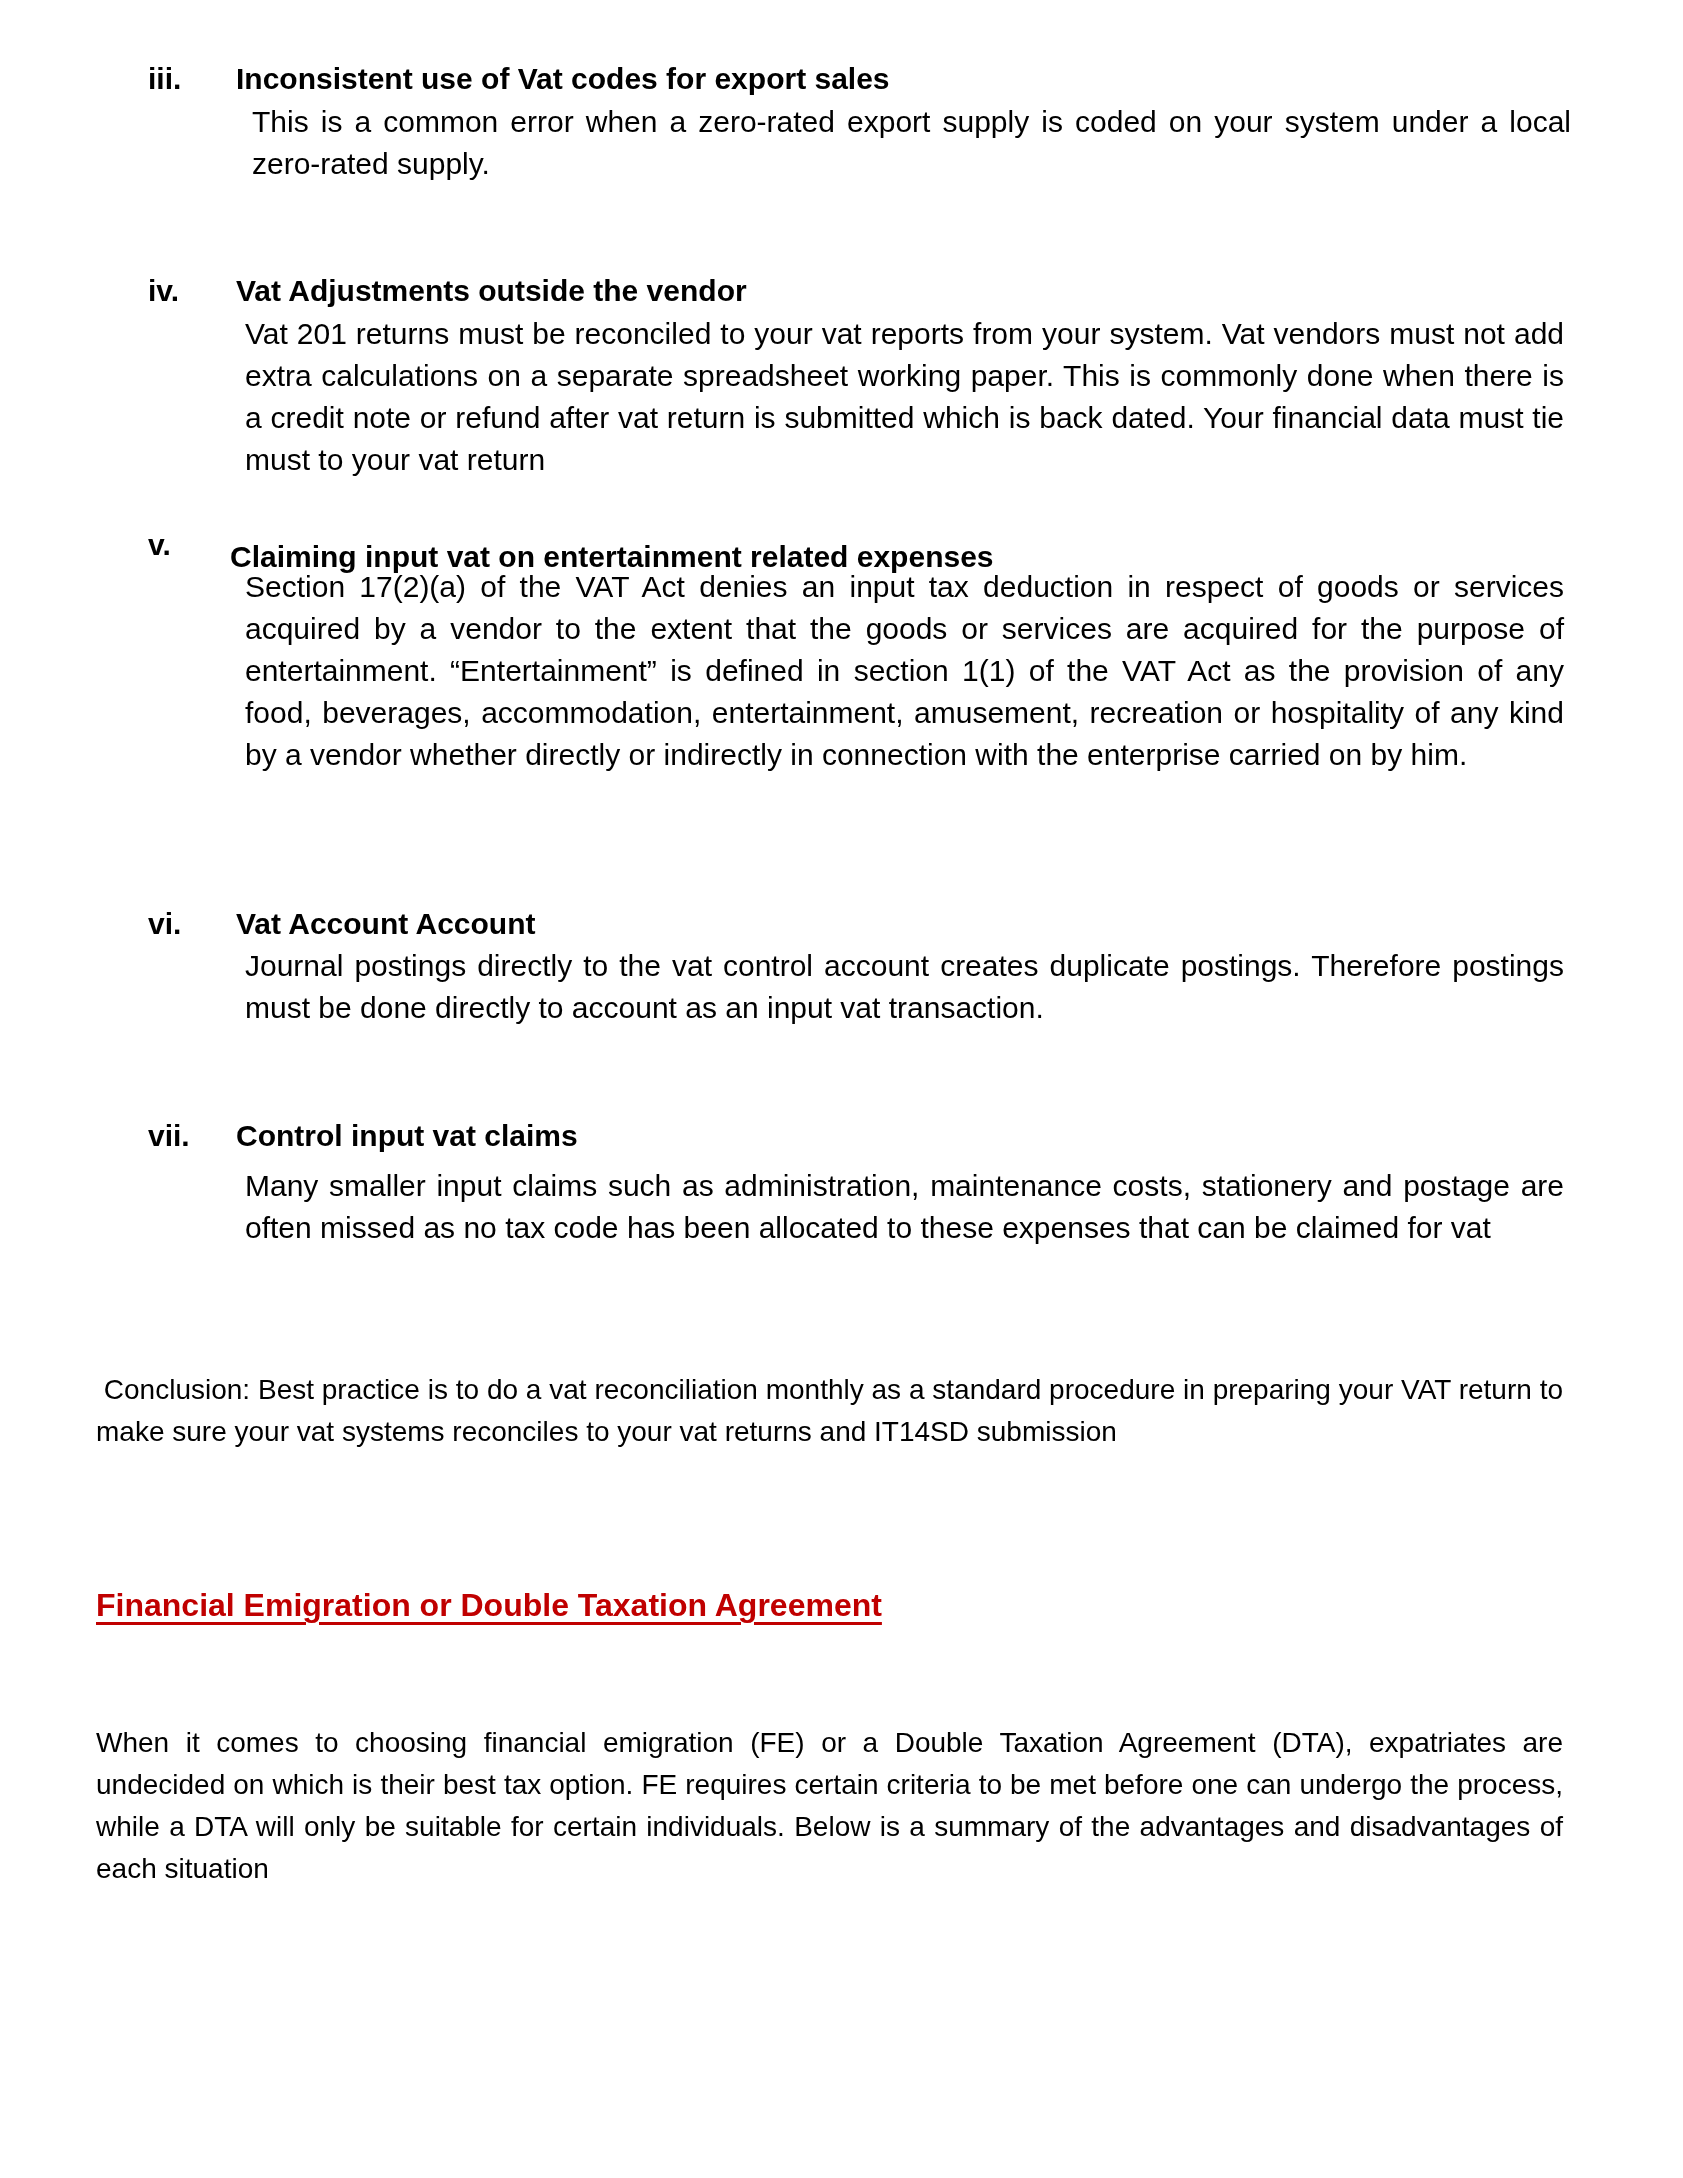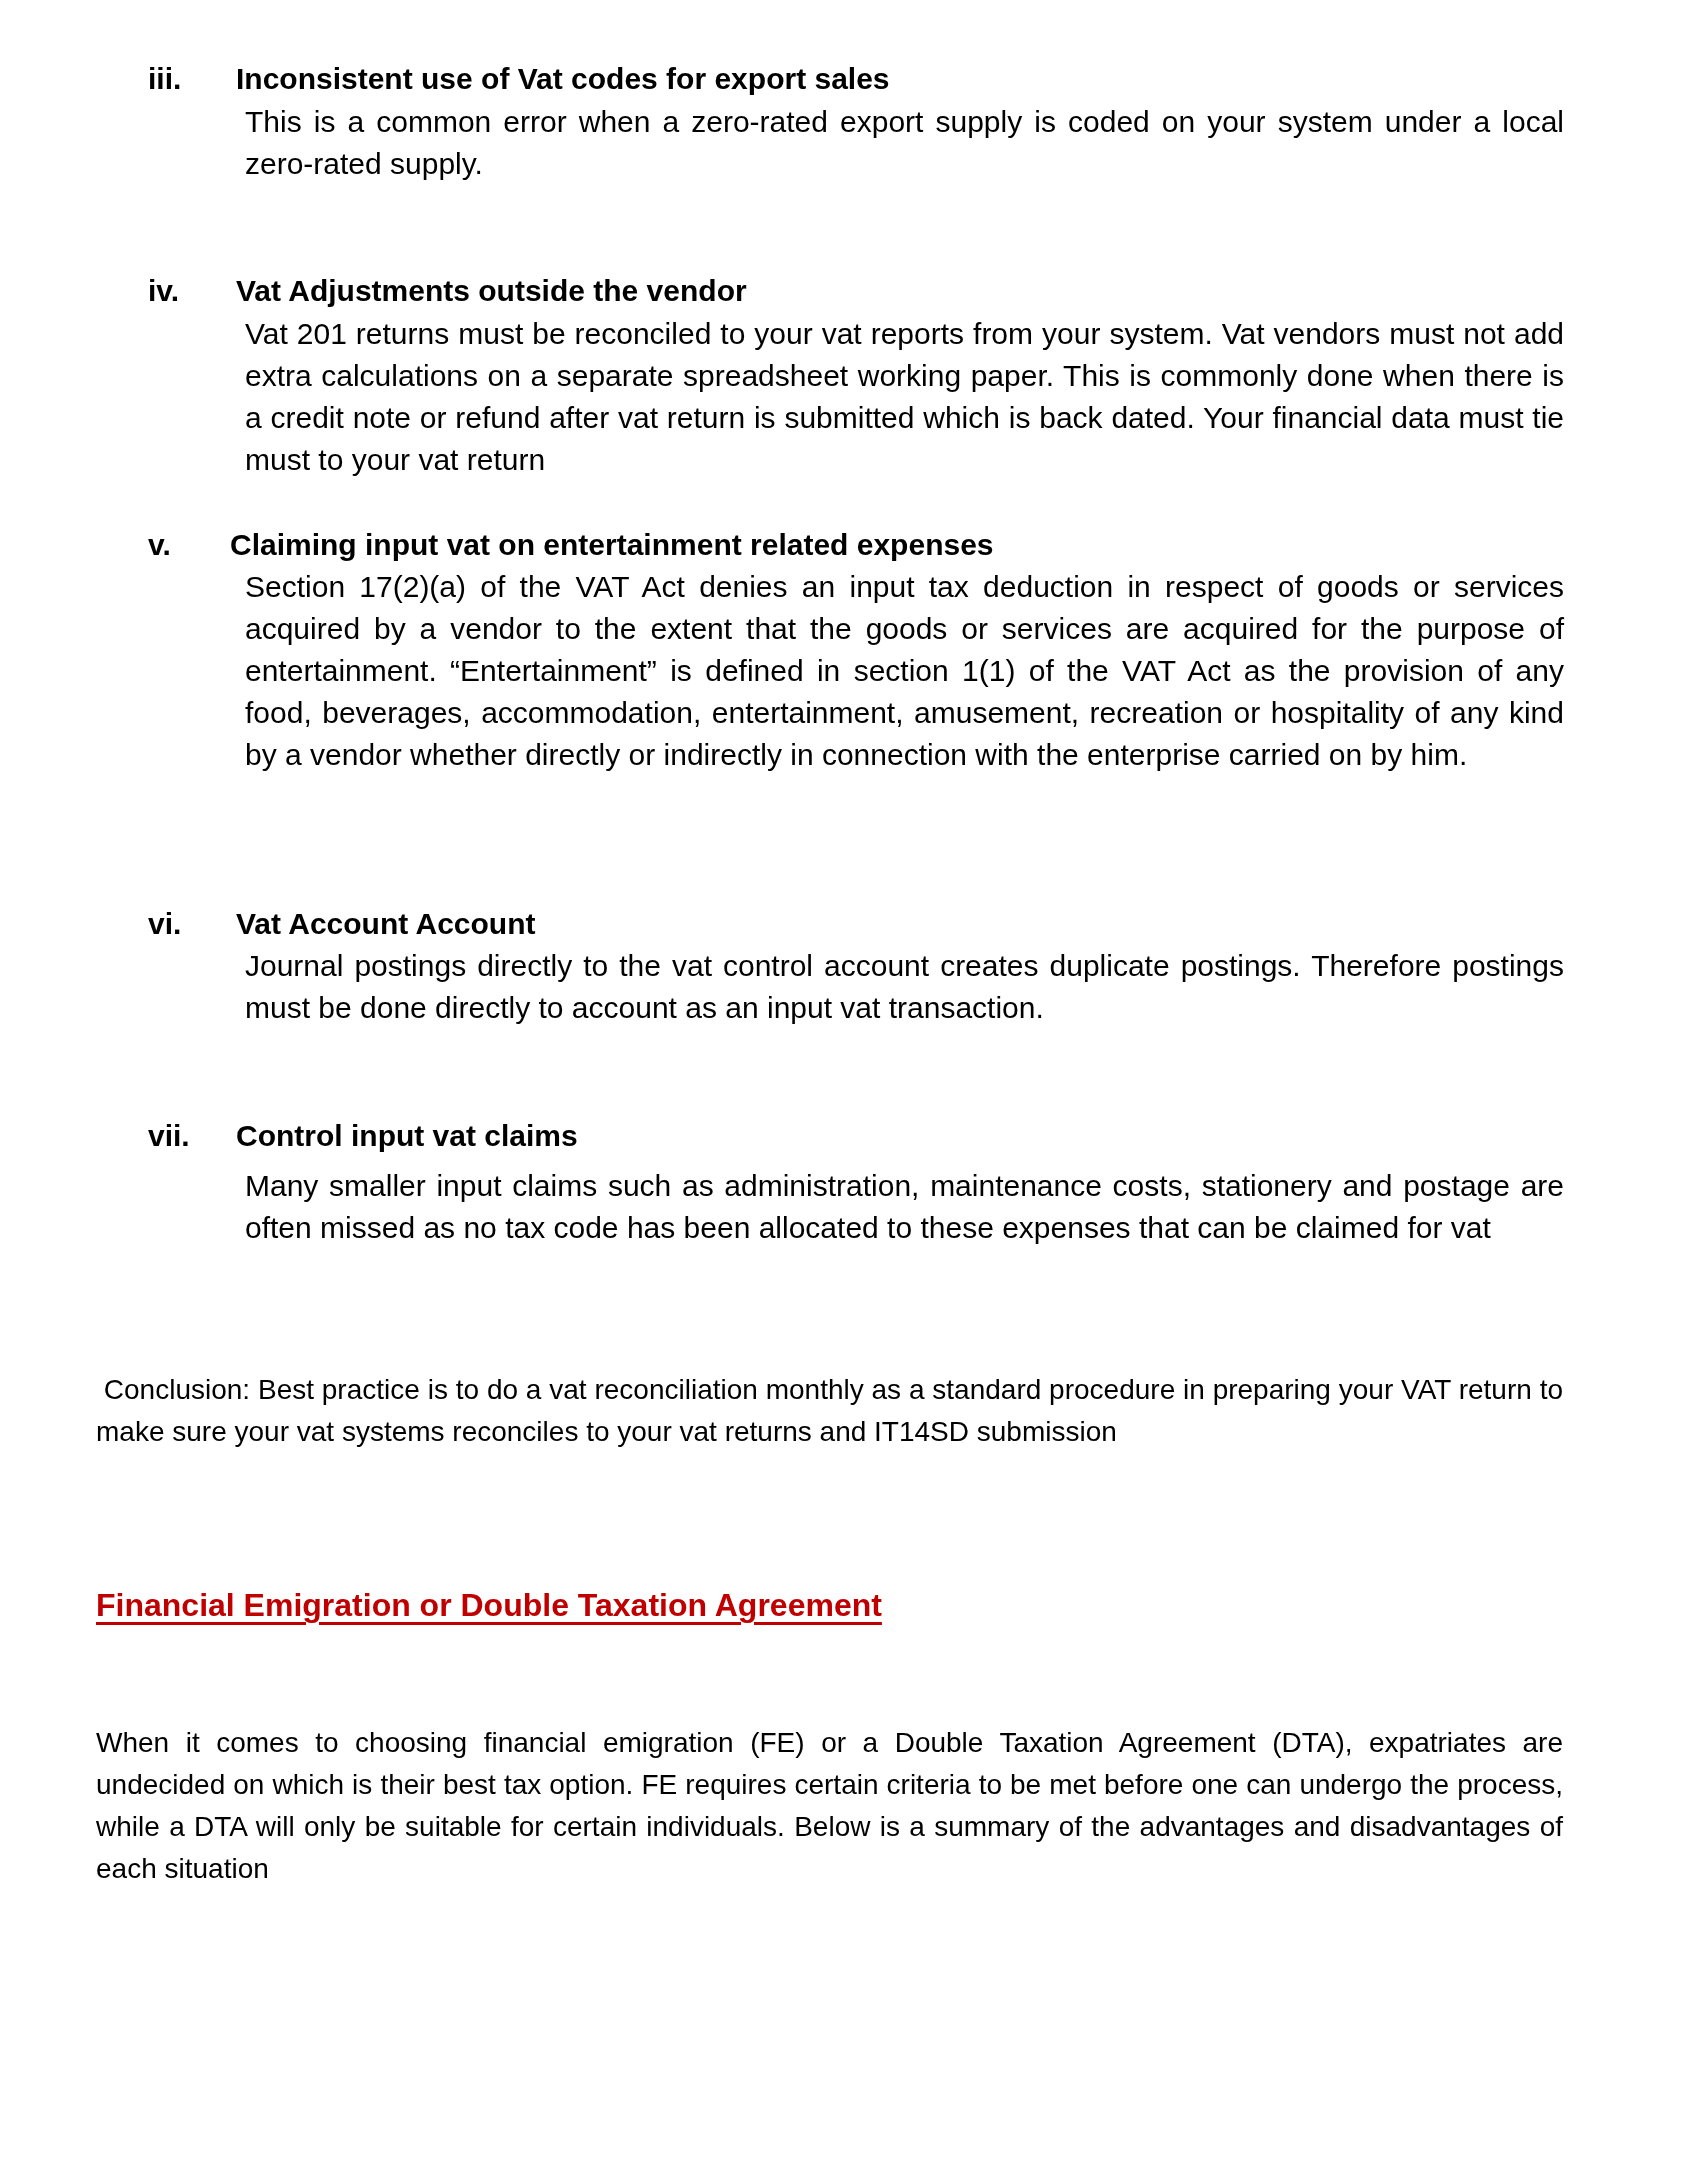--- a/index.html
+++ b/index.html
@@ -18,35 +18,35 @@
                      white-space: nowrap; line-height: 55px; }
 </style>
 </head>
 <body>
 
 <div class="block" style="top:0;left:0;">
   <div class="item-head" style="top:58px;left:0;width:1683px;">
     <span class="numeral">iii.</span>
     <span class="item-title">Inconsistent use of Vat codes for export sales</span>
   </div>
-  <div class="item-body" style="top:101px;">This is a common error when a zero-rated export supply is coded on your system under a local zero-rated supply.</div>
+  <div class="item-body" style="top:101px;margin-left:7px;">This is a common error when a zero-rated export supply is coded on your system under a local zero-rated supply.</div>
 </div>
 
 <div class="block" style="top:0;left:0;">
   <div class="item-head" style="top:270px;left:0;width:1683px;">
     <span class="numeral">iv.</span>
     <span class="item-title">Vat Adjustments outside the vendor</span>
   </div>
   <div class="item-body" style="top:313px;">Vat 201 returns must be reconciled to your vat reports from your system. Vat vendors must not add extra calculations on a separate spreadsheet working paper. This is commonly done when there is a credit note or refund after vat return is submitted which is back dated. Your financial data must tie must to your vat return</div>
 </div>
 
 <div class="block" style="top:0;left:0;">
   <div class="item-head" style="top:524px;left:0;width:1683px;">
     <span class="numeral">v.</span>
-    <span class="item-title" style="left:230px;">Claiming input vat on entertainment related expenses</span>
+    <span class="item-title" style="left:230px;margin-top:12px;">Claiming input vat on entertainment related expenses</span>
   </div>
   <div class="item-body" style="top:566px;">Section 17(2)(a) of the VAT Act denies an input tax deduction in respect of goods or services acquired by a vendor to the extent that the goods or services are acquired for the purpose of entertainment. “Entertainment” is defined in section 1(1) of the VAT Act as the provision of any food, beverages, accommodation, entertainment, amusement, recreation or hospitality of any kind by a vendor whether directly or indirectly in connection with the enterprise carried on by him.</div>
 </div>
 
 <div class="block" style="top:0;left:0;">
   <div class="item-head" style="top:903px;left:0;width:1683px;">
     <span class="numeral">vi.</span>
     <span class="item-title">Vat Account Account</span>
   </div>
   <div class="item-body" style="top:945px;">Journal postings directly to the vat control account creates duplicate postings. Therefore postings must be done directly to account as an input vat transaction.</div>

